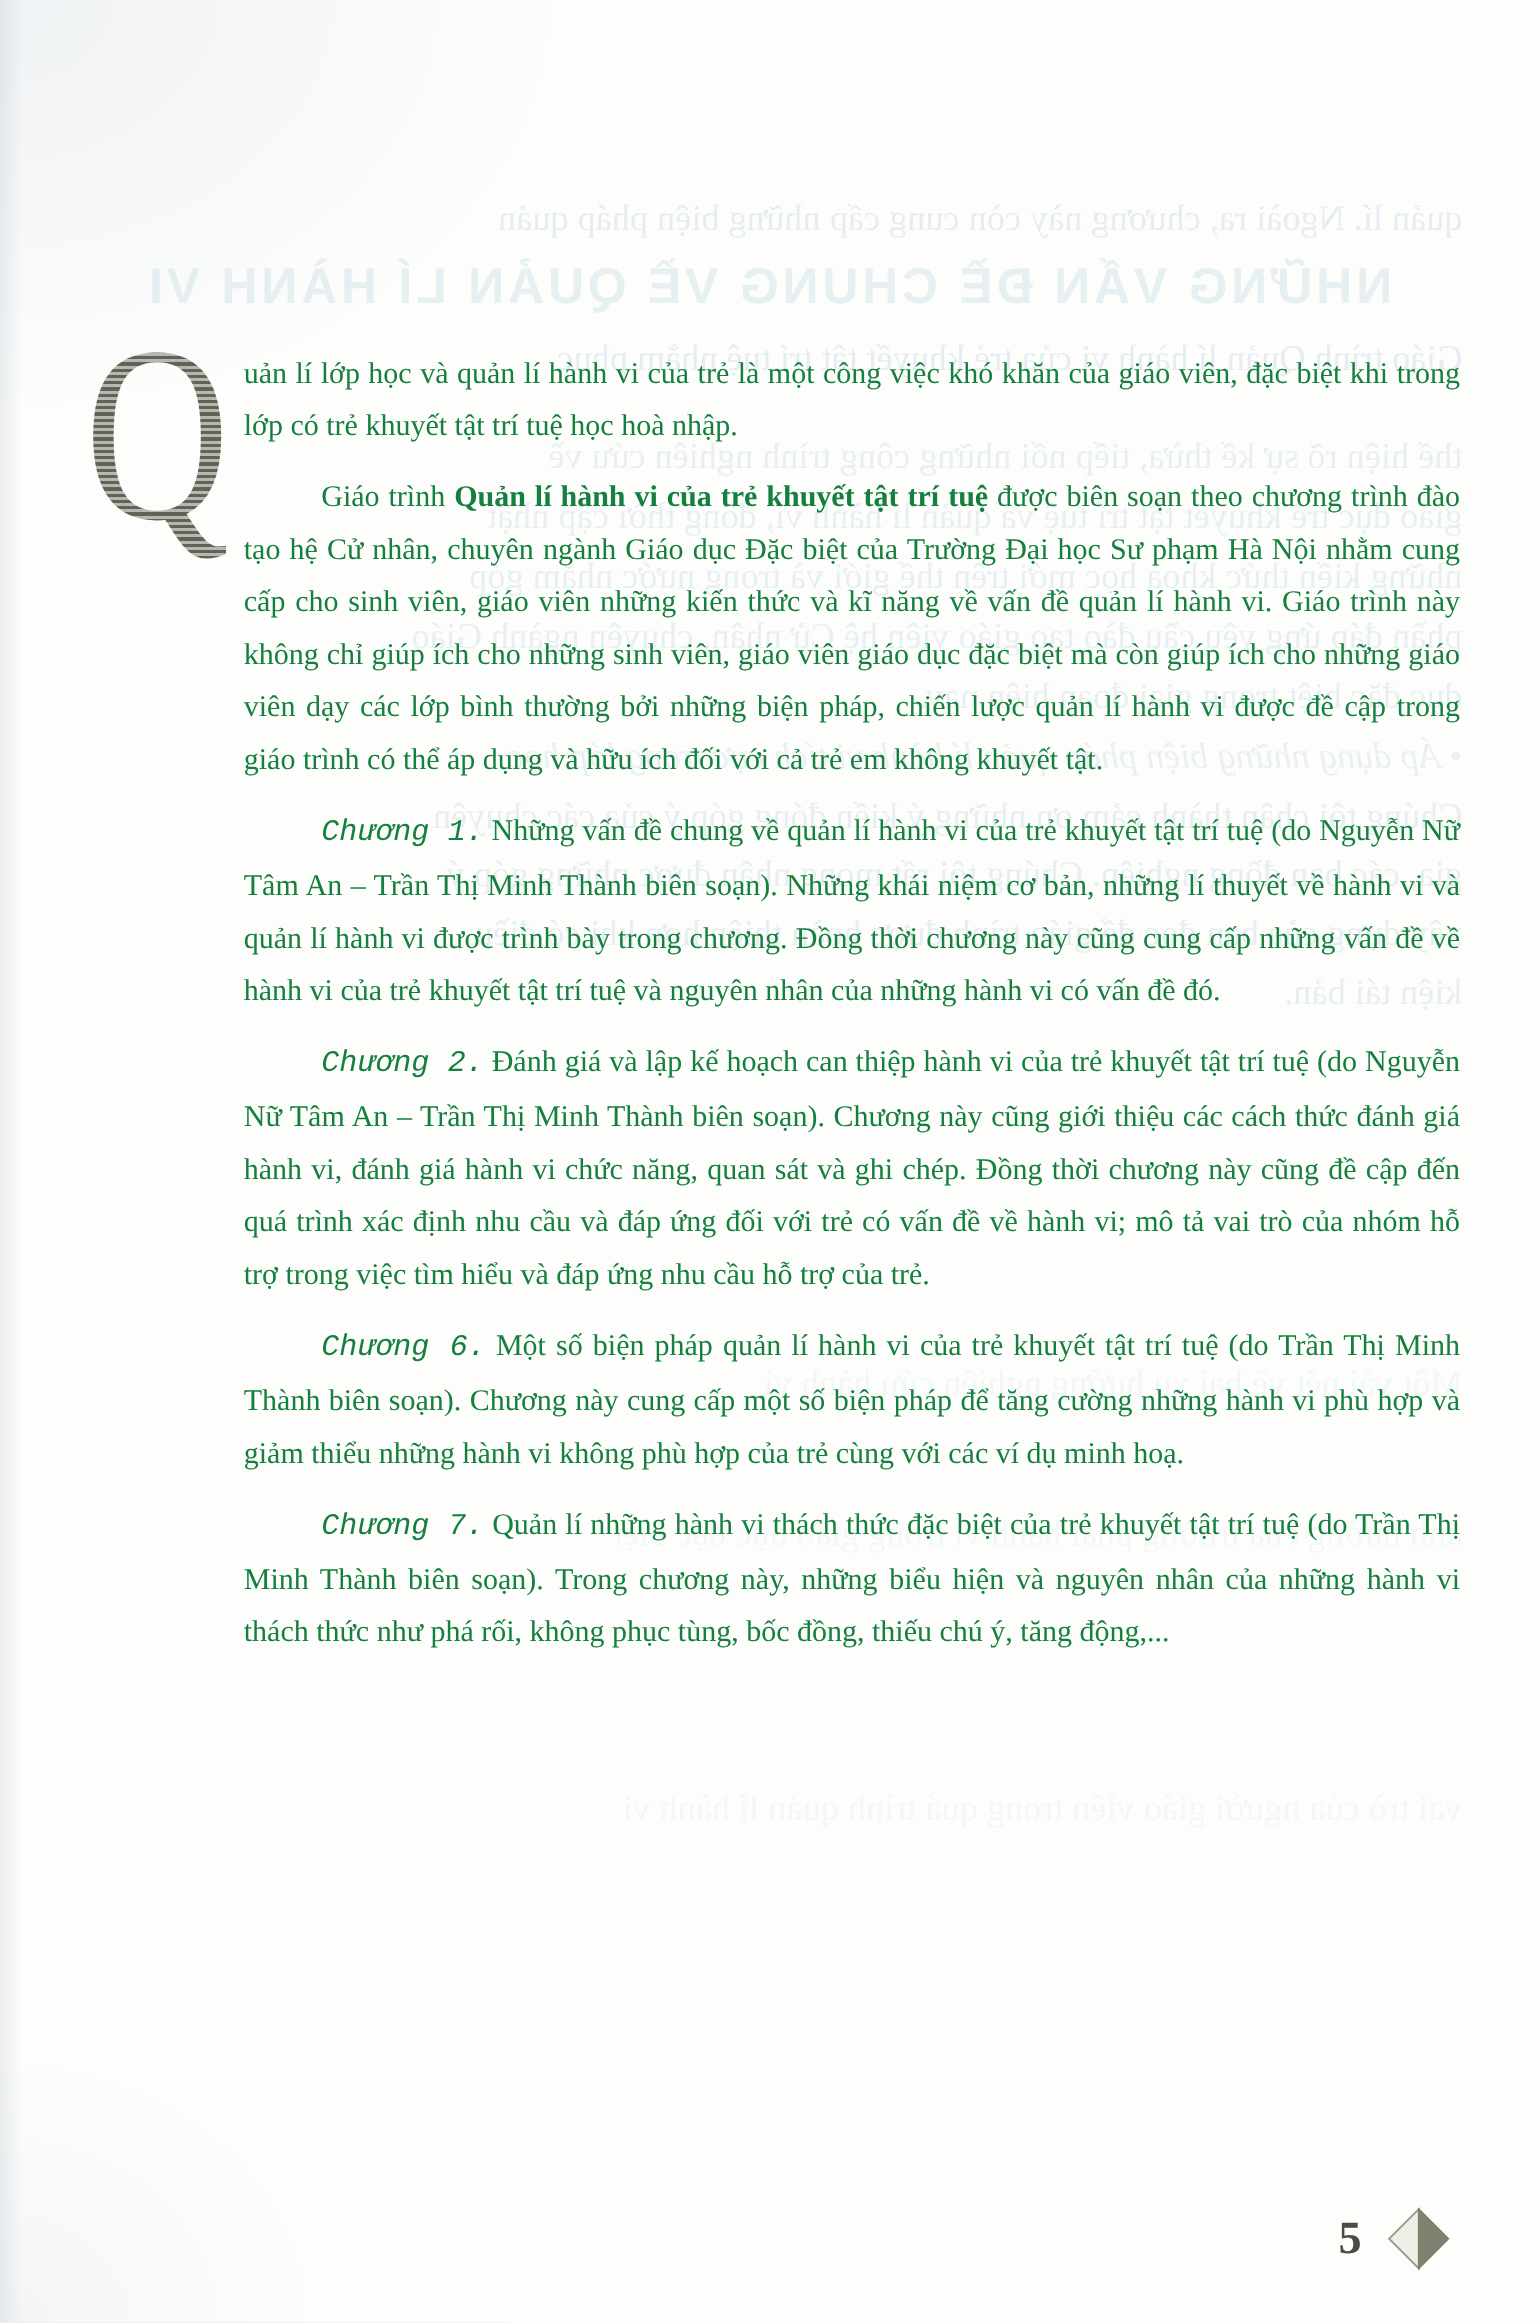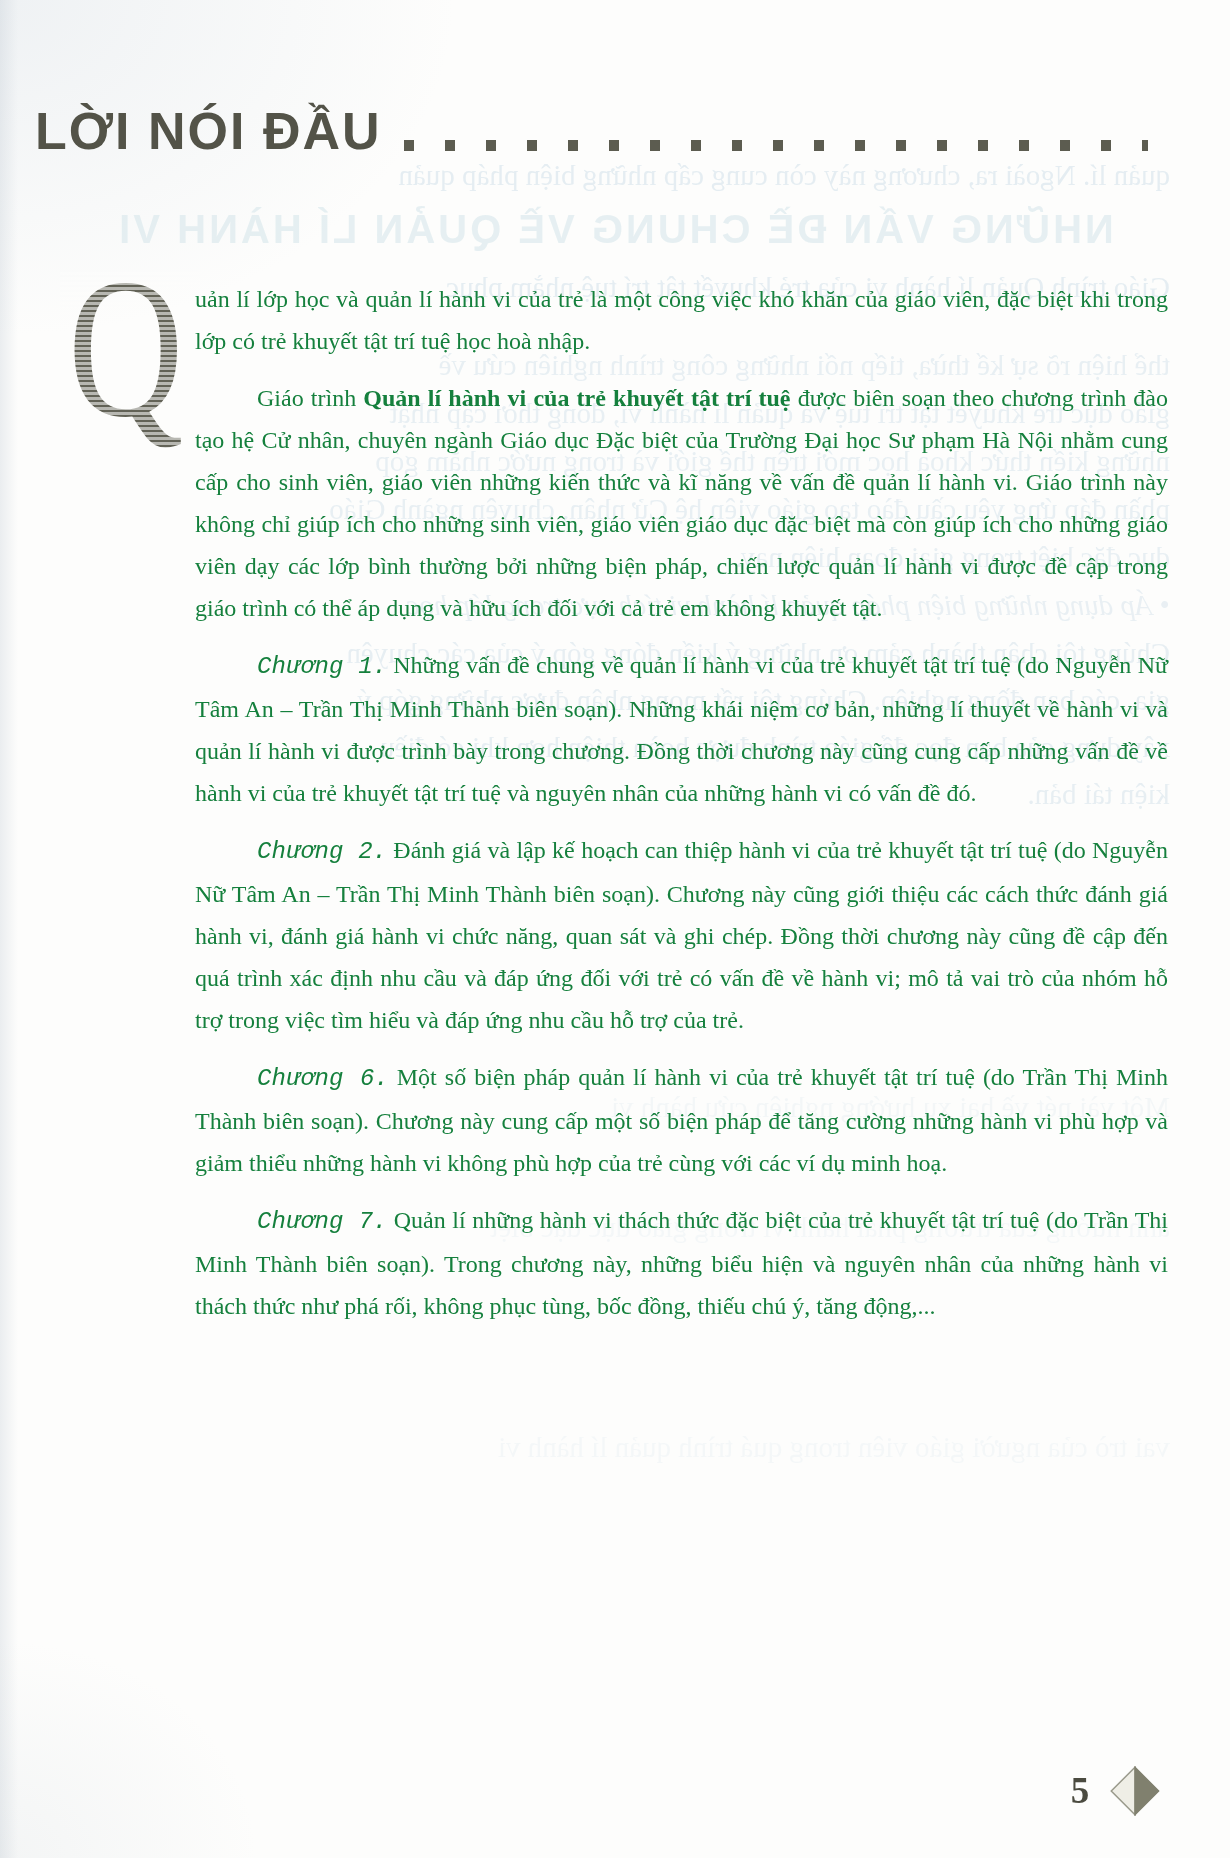--- a/index.html
+++ b/index.html
@@ -97,24 +97,20 @@
   <div class="ghost g7">dục đặc biệt trong giai đoạn hiện nay.</div>
   <div class="ghost g8">• Áp dụng những biện pháp quản lí hành vi tích cực trong lớp học</div>
   <div class="ghost g9">Chúng tôi chân thành cảm ơn những ý kiến đóng góp ý của các chuyên</div>
   <div class="ghost g10">gia, các bạn đồng nghiệp. Chúng tôi rất mong nhận được những góp ý</div>
   <div class="ghost g11">xây dựng của bạn đọc để giáo trình được hoàn thiện hơn khi có điều</div>
   <div class="ghost g12">kiện tái bản.</div>
   <div class="ghost g13">Một vài nét về hai xu hướng nghiên cứu hành vi</div>
   <div class="ghost g14">ảnh hưởng của trường phái hành vi trong giáo dục đặc biệt</div>
   <div class="ghost g15">vai trò của người giáo viên trong quá trình quản lí hành vi</div>
 
-  <div class="title-row">
-    <div class="title">LỜI NÓI ĐẦU</div>
-    <div class="leader"></div>
-  </div>
 
   <div class="dropcap">Q</div>
   <div class="dropcap-stripes"></div>
 
   <div class="content">
     <p class="para first">uản lí lớp học và quản lí hành vi của trẻ là một công việc khó khăn của giáo viên, đặc biệt khi trong lớp có trẻ khuyết tật trí tuệ học hoà nhập.</p>
 
     <p class="para"><span>Giáo trình </span><b>Quản lí hành vi của trẻ khuyết tật trí tuệ</b><span> được biên soạn theo chương trình đào tạo hệ Cử nhân, chuyên ngành Giáo dục Đặc biệt của Trường Đại học Sư phạm Hà Nội nhằm cung cấp cho sinh viên, giáo viên những kiến thức và kĩ năng về vấn đề quản lí hành vi. Giáo trình này không chỉ giúp ích cho những sinh viên, giáo viên giáo dục đặc biệt mà còn giúp ích cho những giáo viên dạy các lớp bình thường bởi những biện pháp, chiến lược quản lí hành vi được đề cập trong giáo trình có thể áp dụng và hữu ích đối với cả trẻ em không khuyết tật.</span></p>
 
 

